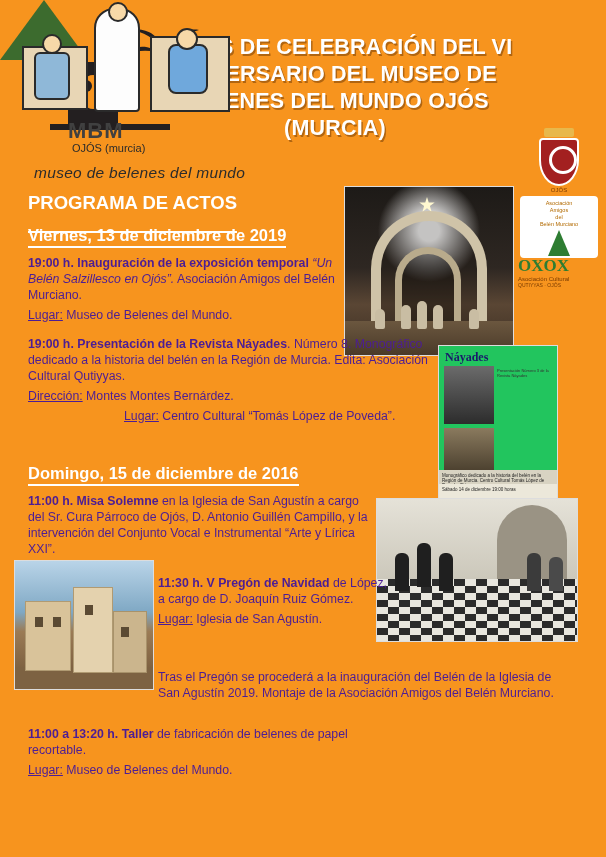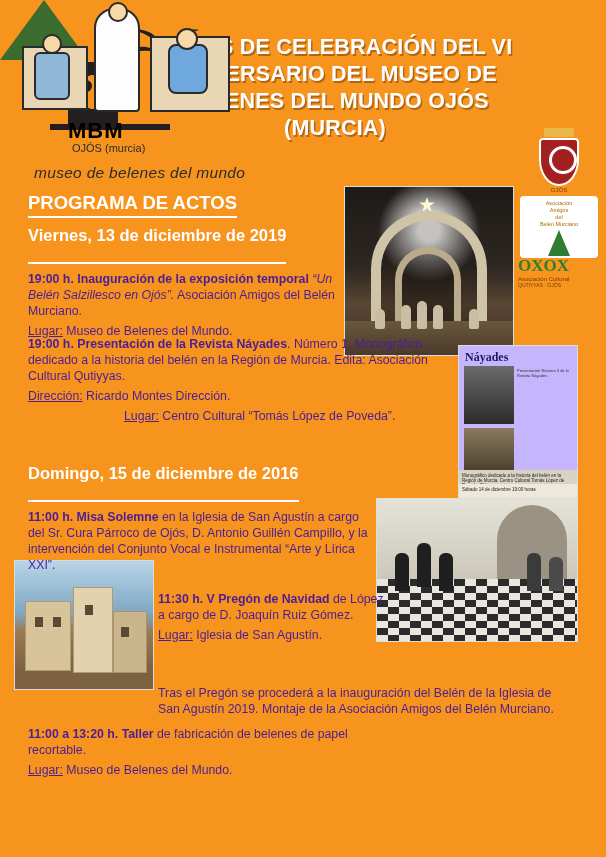--- a/index.html
+++ b/index.html
@@ -38,21 +38,21 @@
     position:absolute;
     left: 95px; top: 4px;
     width: 86px; height: 78px;
   }
   .logo-letters {
     position: absolute;
     left: 40px;
     top: 96px;
     font-weight: bold;
     font-size: 22px;
-    color: #000000;
+    color: #404040;
     letter-spacing: 1px;
   }
   .logo-sub {
     position:absolute;
     left: 44px; top: 120px;
     font-size: 11px;
     color: #2b2b2b;
   }
   .logo-name {
     position: absolute;
@@ -135,33 +135,33 @@
 
   
   .programa {
     position: absolute;
     left: 28px;
     top: 192px;
     font-size: 18.5px;
     font-weight: bold;
     color: #fff;
     border-bottom: 2px solid #fff;
-    padding-bottom: 2px;
+    padding-bottom: 17px;
   }
 
   
   .content { position:absolute; left:28px; top:226px; width: 560px; }
 
   .day {
     font-size: 16.5px;
     font-weight: bold;
     color: #fff;
     border-bottom: 2px solid #fff;
     display: inline-block;
-    padding-bottom: 17px;
+    padding-bottom: 1px;
     margin-bottom: 7px;
   }
   .para {
     font-size: 12.3px;
     line-height: 16px;
     color: #4c1d95;
     margin: 0 0 4px 0;
   }
   .b { font-weight: bold; }
   .i { font-style: italic; }
@@ -205,22 +205,22 @@
     clip-path: polygon(50% 0,61% 35%,98% 35%,68% 57%,79% 93%,50% 71%,21% 93%,32% 57%,2% 35%,39% 35%);
   }
   .floor {
     position:absolute; left:0; bottom:0; width:100%; height:34px;
     background: linear-gradient(#6b573f, #4a3a29);
   }
   .fig { position:absolute; bottom:26px; width:10px; height:24px; background:#c9bda3; border-radius:5px 5px 2px 2px;}
   
   
   .img-nayades {
-    left: 458px; top: 345px; width: 120px; height: 158px;
-    background:#c4b5fd;
+    left: 438px; top: 345px; width: 120px; height: 158px;
+    background:#22c55e;
   }
   .nay-title { position:absolute; left:6px; top:4px; font-size:12px; font-weight:bold; color:#1a1a6b; font-family:"Liberation Serif",serif;}
   .nay-photo { position:absolute; left:5px; top:20px; width:50px; height:58px; background:linear-gradient(#6b6b6b,#2c2c2c);}
   .nay-photo2 { position:absolute; left:5px; top:82px; width:50px; height:44px; background:linear-gradient(#8a7a5e,#4a3f2e);}
   .nay-txt { position:absolute; left:58px; top:22px; width:58px; font-size:4px; line-height:5px; color:#333;}
   .nay-bar { position:absolute; left:0; bottom:18px; width:100%; height:14px; background:#d8d3c2; font-size:4.5px; color:#222; padding:3px;}
   .nay-foot { position:absolute; left:0; bottom:0; width:100%; height:18px; background:#ece8da;}
 
   
   .img-iglesia {
@@ -392,25 +392,25 @@
     </p>
     <p class="para">
       <span class="u">Lugar:</span>
       <span>Museo de Belenes del Mundo.</span>
     </p>
   </div>
 
   <div class="blk-sab">
     <p class="para">
       <span class="b">19:00 h.</span>
-      <span class="b">Presentación de la Revista Náyades</span><span>. Número 1. Monográfico dedicado a la historia del belén en la Región de Murcia. Edita: Asociación Cultural Qutiyyas.</span>
+      <span class="b">Presentación de la Revista Náyades</span><span>. Número 8. Monográfico dedicado a la historia del belén en la Región de Murcia. Edita: Asociación Cultural Qutiyyas.</span>
     </p>
     <p class="para">
       <span class="u">Dirección:</span>
-      <span>Ricardo Montes Dirección.</span>
+      <span>Montes Montes Bernárdez.</span>
     </p>
     <p class="para indent-r">
       <span class="u">Lugar:</span>
       <span>Centro Cultural “Tomás López de Poveda”.</span>
     </p>
   </div>
 
   <div class="blk-dom">
     <div class="day">Domingo, 15 de diciembre de 2016</div>
     <p class="para" style="width:350px;">

